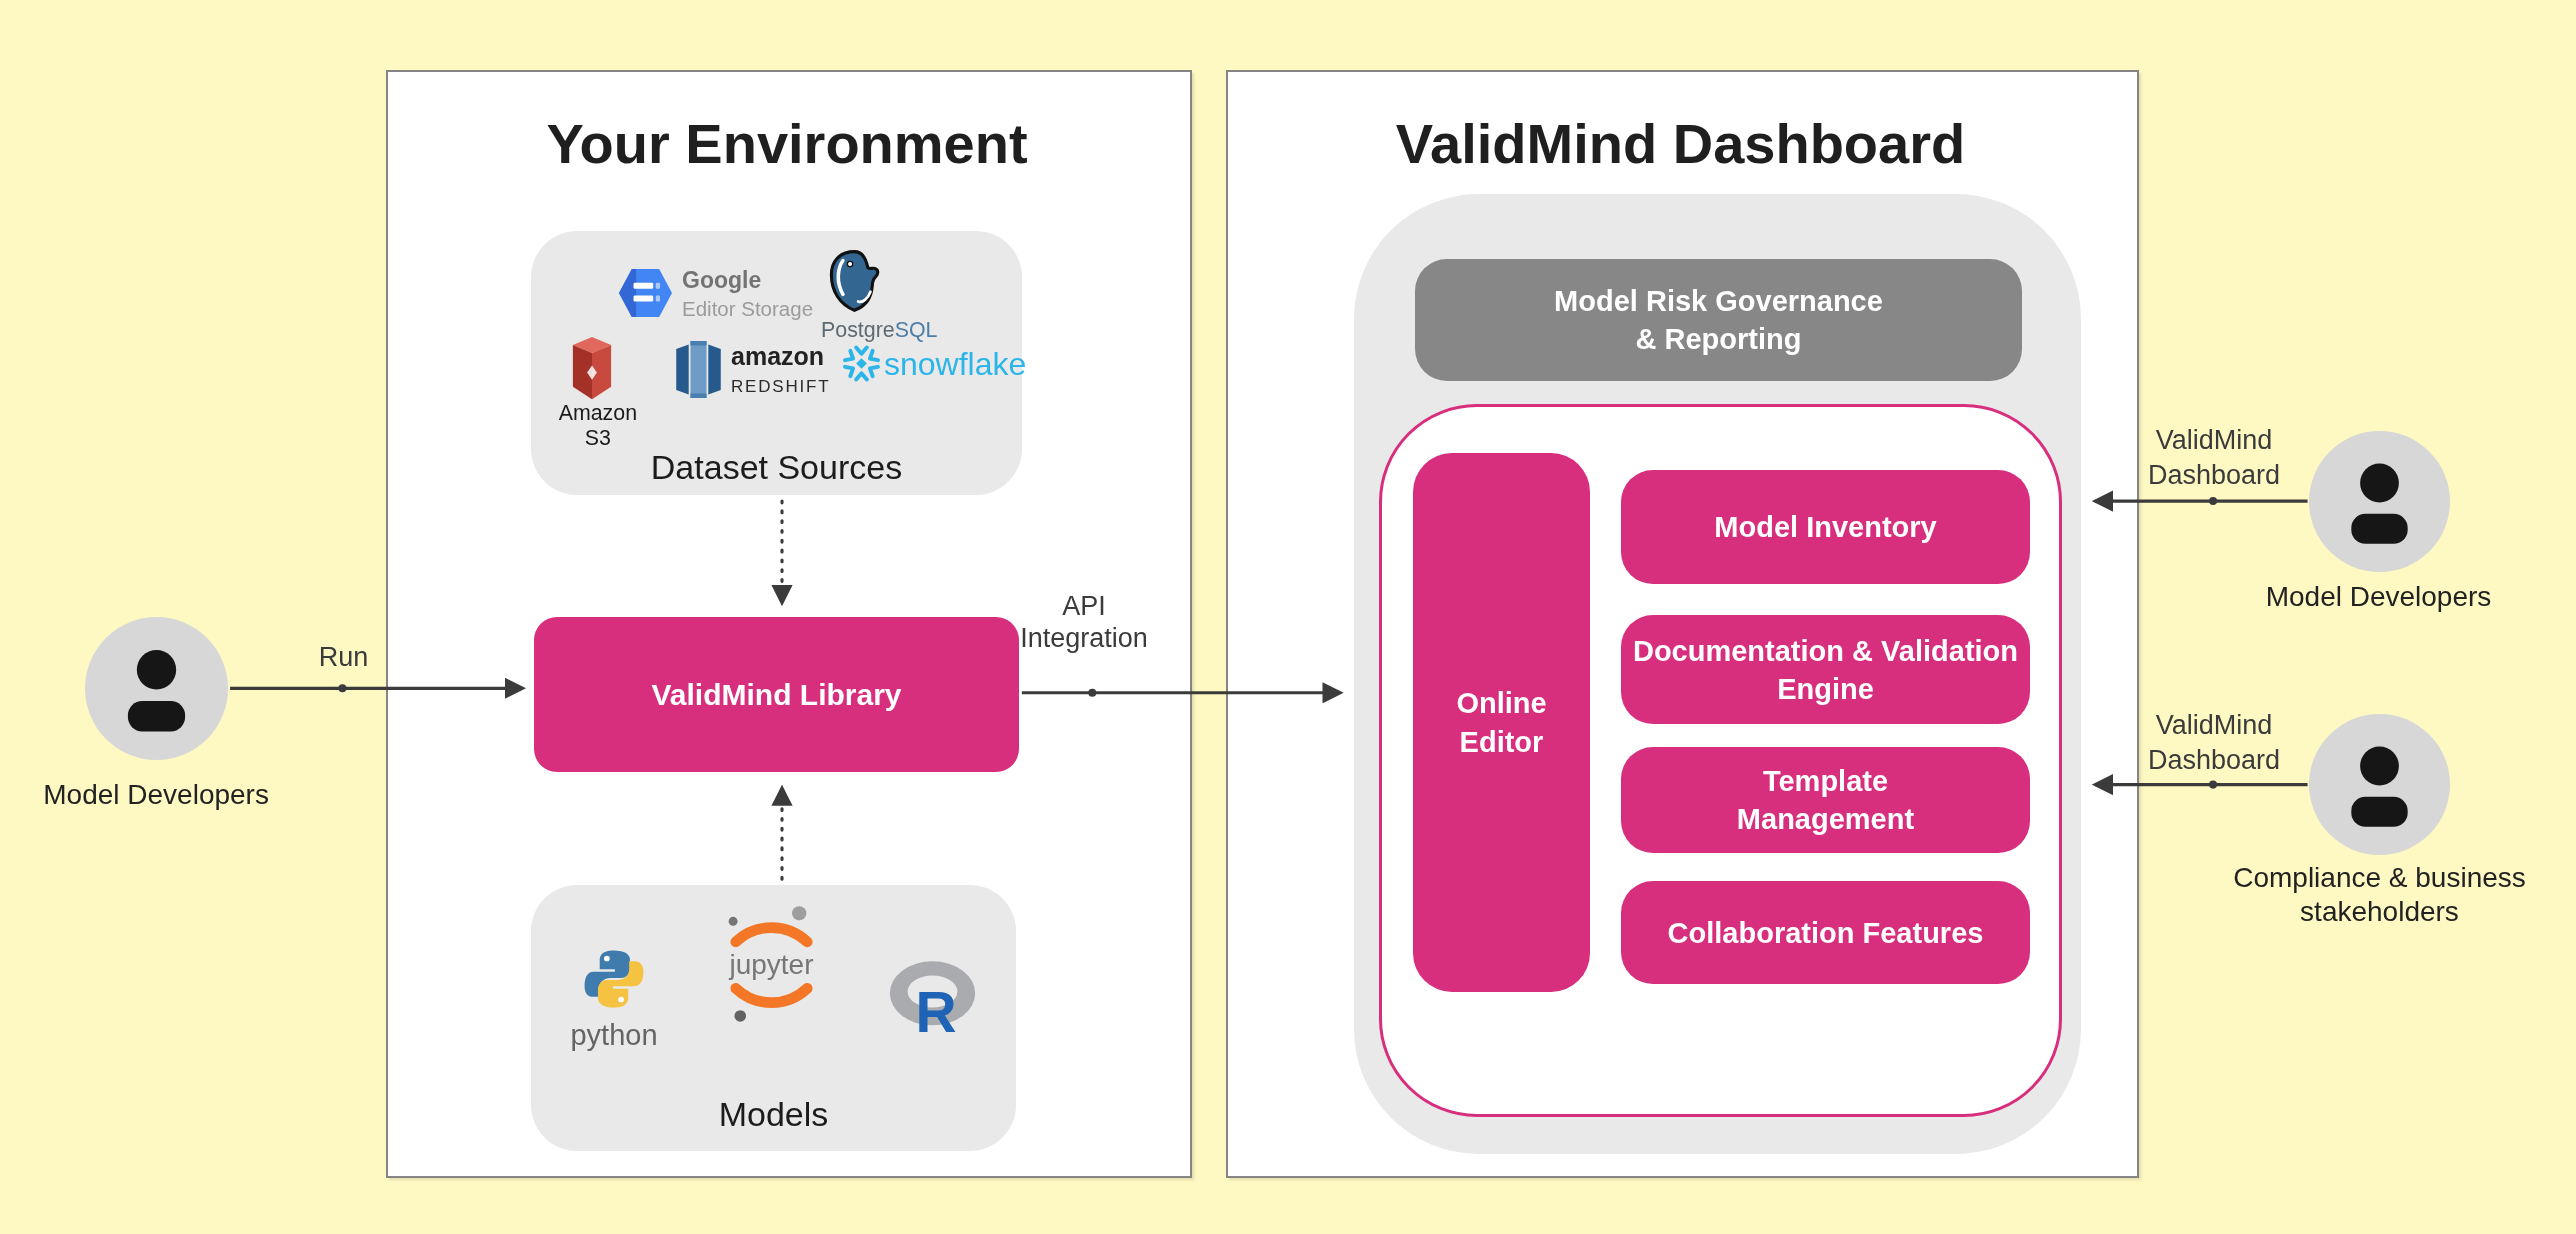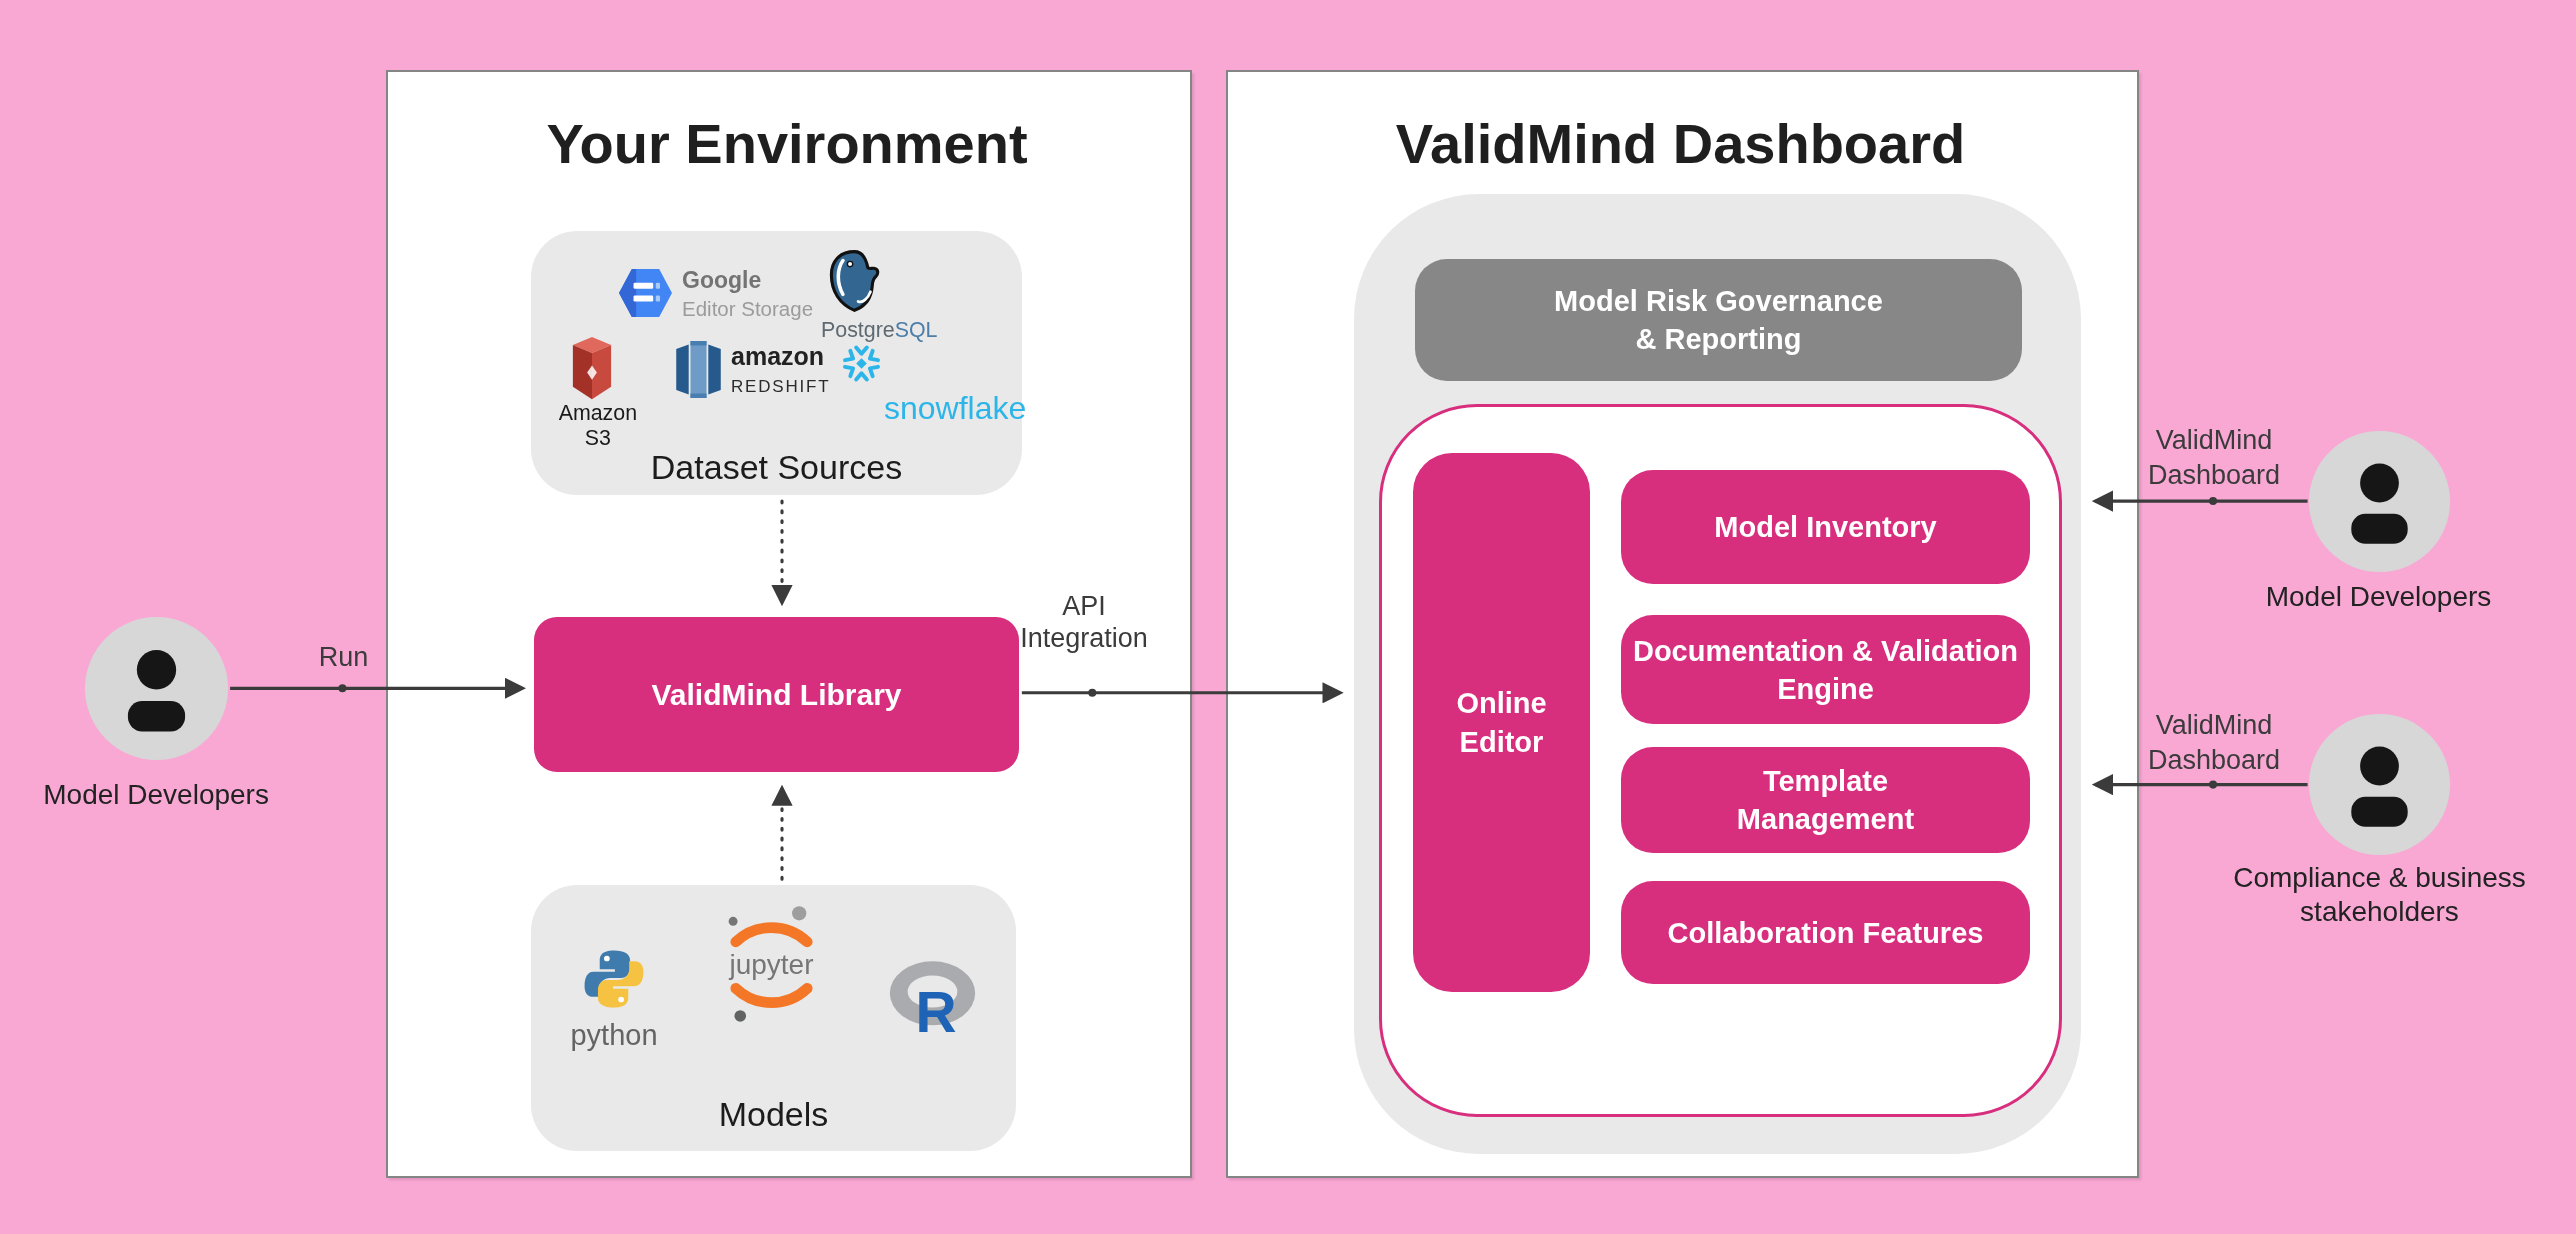--- a/index.html
+++ b/index.html
@@ -1,17 +1,17 @@
 <!DOCTYPE html>
 <html style="font-size:14.3px"><head>
 <meta charset="utf-8">
 <style>
   html,body{margin:0;padding:0;background:#ffffff;}
   #canvas{
-    position:relative;width:2576px;height:1234px;background:#f9a8d4;
+    position:relative;width:2576px;height:1234px;background:#fef9c3;
     font-family:"Liberation Sans", sans-serif;color:#1c1c1c;overflow:hidden;
   }
   .abs{position:absolute;}
   .center{text-align:center;}
   .preline{white-space:pre-line;}
   .outline-box{
     position:absolute;background:#ffffff;border:2.7px solid #858585;
     box-shadow:2.7px 2.7px 2.7px rgba(0,0,0,0.12);
   }
   .section-title{
@@ -101,21 +101,21 @@
           </g>
         <g transform="rotate(240)">
             <path d="M-6,-18 L0,-11 L6,-18"></path>
           </g>
         <g transform="rotate(300)">
             <path d="M-6,-18 L0,-11 L6,-18"></path>
           </g>
         <path d="M0,-6 L6,0 L0,6 L-6,0 Z" fill="#2BB5E8" stroke="none"></path>
       </g>
     </svg>
-    <div class="lbl" style="left:353px;top:115px;font-size:32px;color:#2BB5E8;margin-top:44px;">snowflake</div>
+    <div class="lbl" style="left:353px;top:115px;font-size:32px;color:#2BB5E8;">snowflake</div>
 
     <div class="lbl center" style="left:0;top:217px;width:100%;font-size:34px;color:#1c1c1c;">Dataset Sources</div>
   </div>
 
   <div class="pink-box" style="left:534px;top:617px;width:485px;height:155px;border-radius:23px;font-size:30px;">ValidMind Library</div>
 
   <div class="gray-round" style="left:531px;top:885px;width:485px;height:266px;border-radius:46px;">
 
     <svg class="abs" style="left:50px;top:61px;" width="66" height="66" viewBox="0 0 74 74">
       <path d="M37,5 C23,5 21,11 21,17 L21,26 L38,26 L38,29 L14,29 C7,29 4,36 4,45

